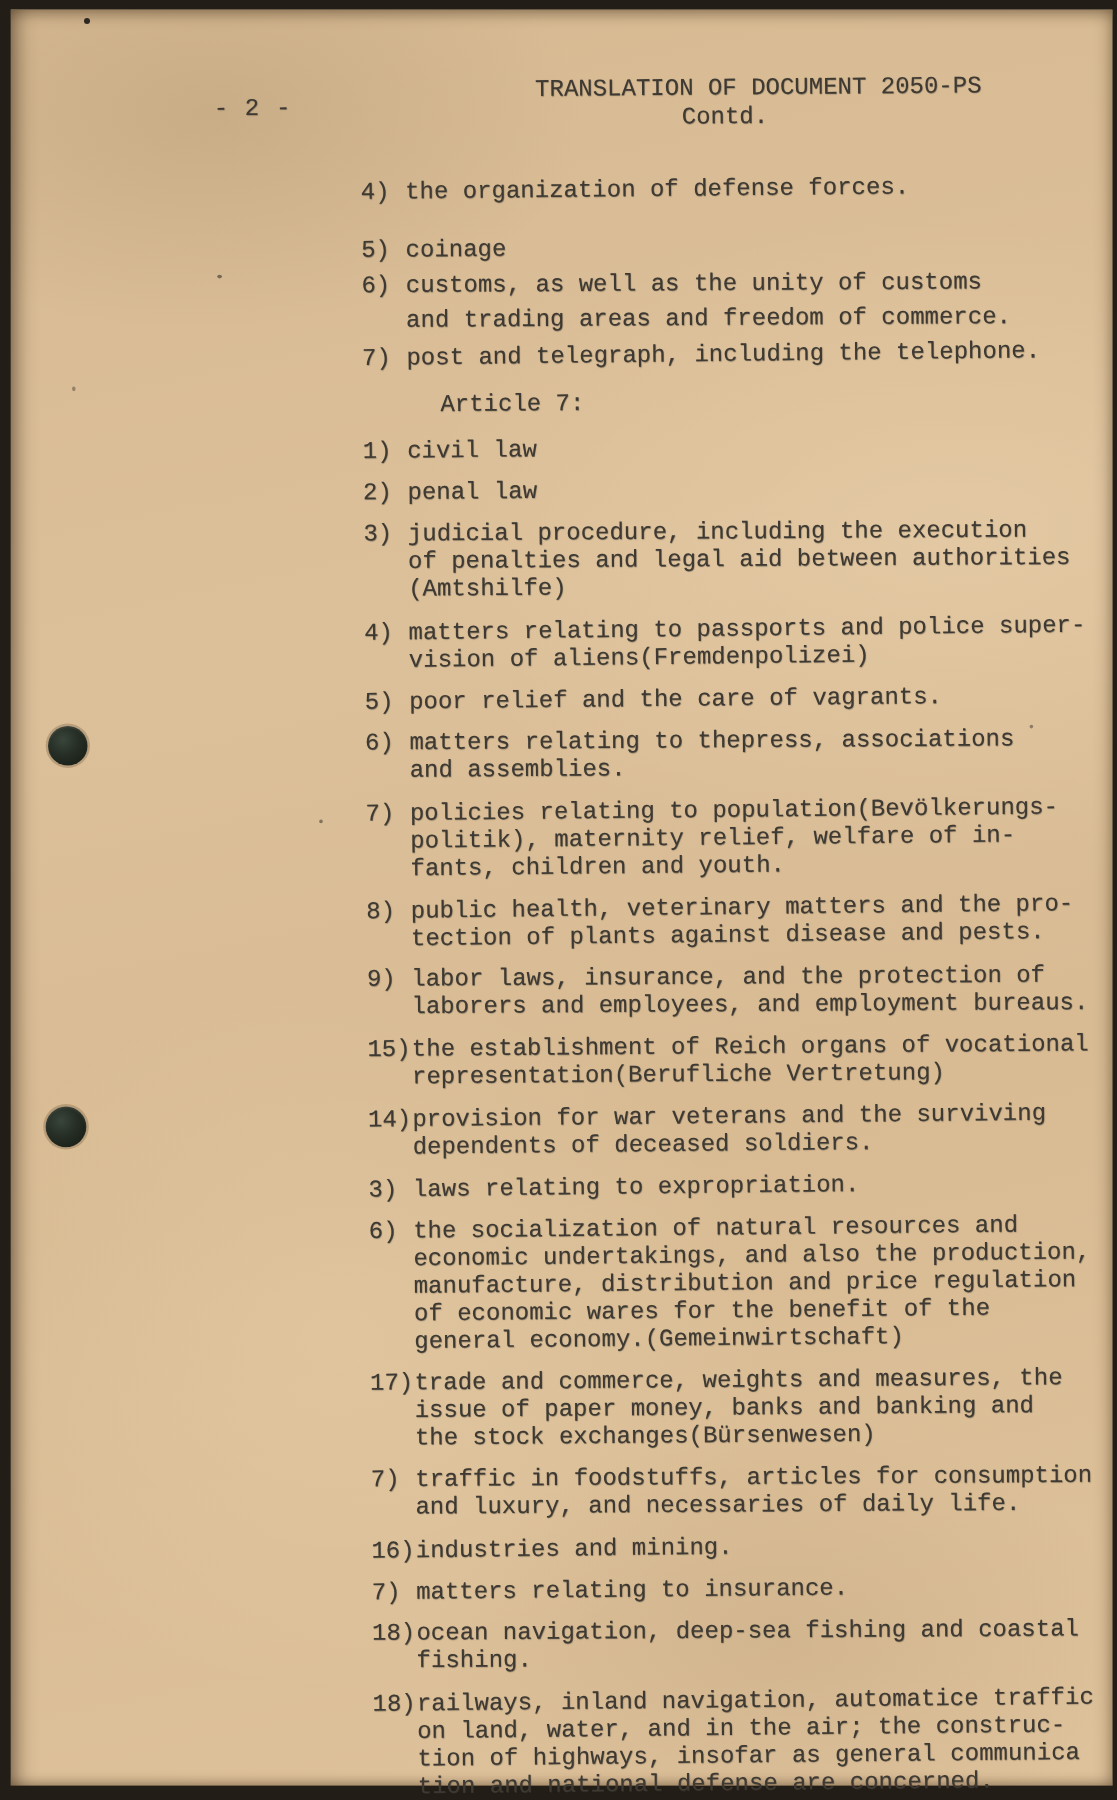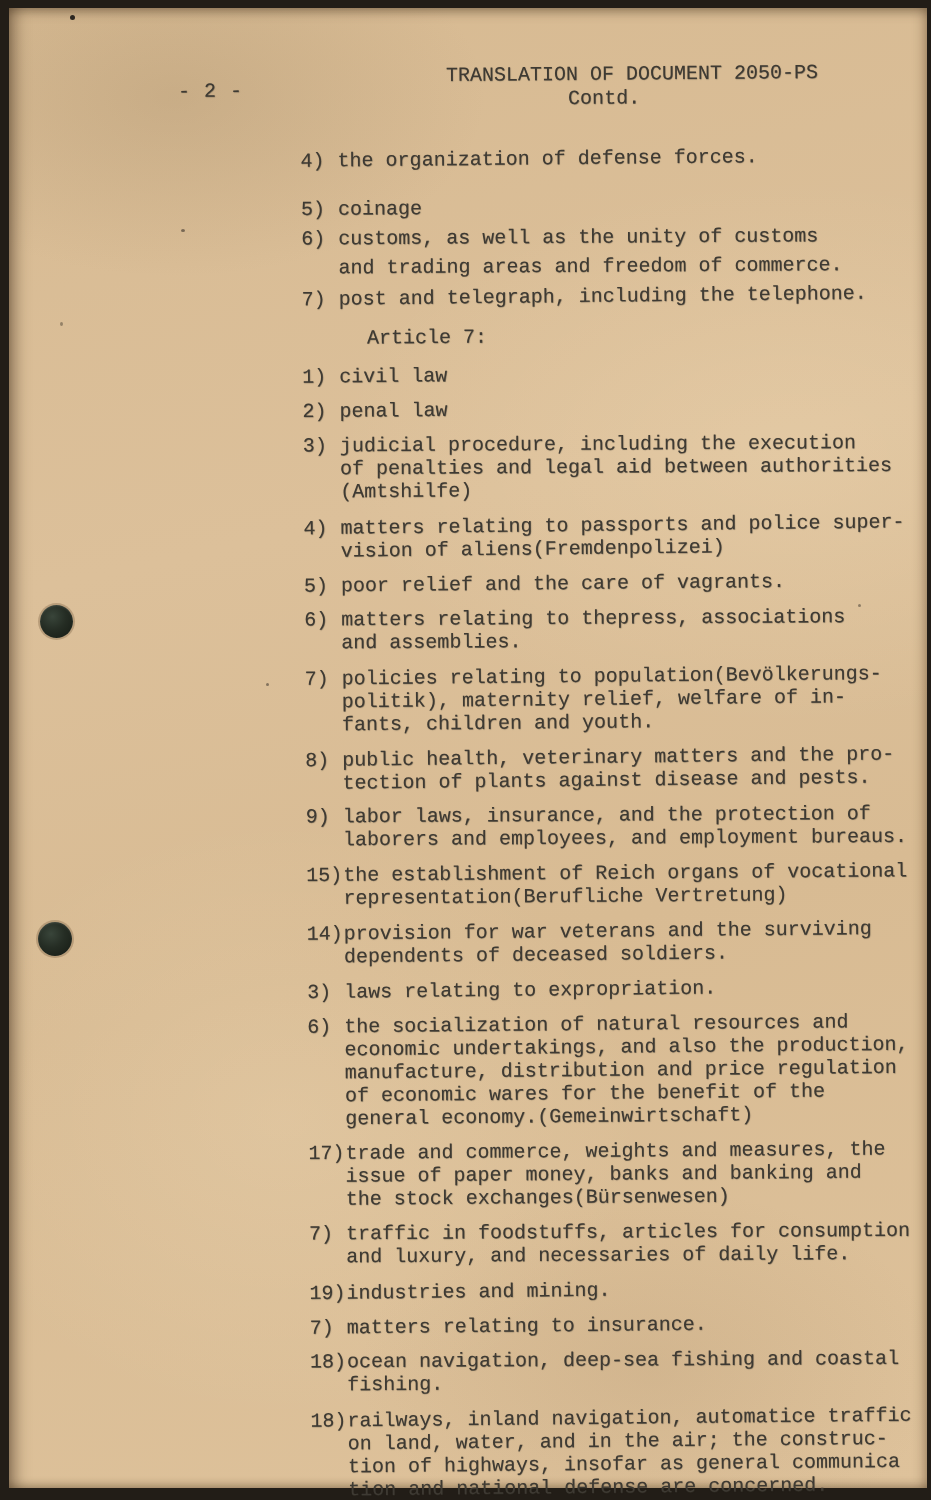--- a/index.html
+++ b/index.html
@@ -222,21 +222,21 @@
           </div>
         </div>
         <div class="item">
           <span class="num">7)</span>
           <div class="body">
             <div class="line">traffic in foodstuffs, articles for consumption</div>
             <div class="line">and luxury, and necessaries of daily life.</div>
           </div>
         </div>
         <div class="item">
-          <span class="num">19)</span>
+          <span class="num">16)</span>
           <div class="body">
             <div class="line">industries and mining.</div>
           </div>
         </div>
         <div class="item">
           <span class="num">7)</span>
           <div class="body">
             <div class="line">matters relating to insurance.</div>
           </div>
         </div>

